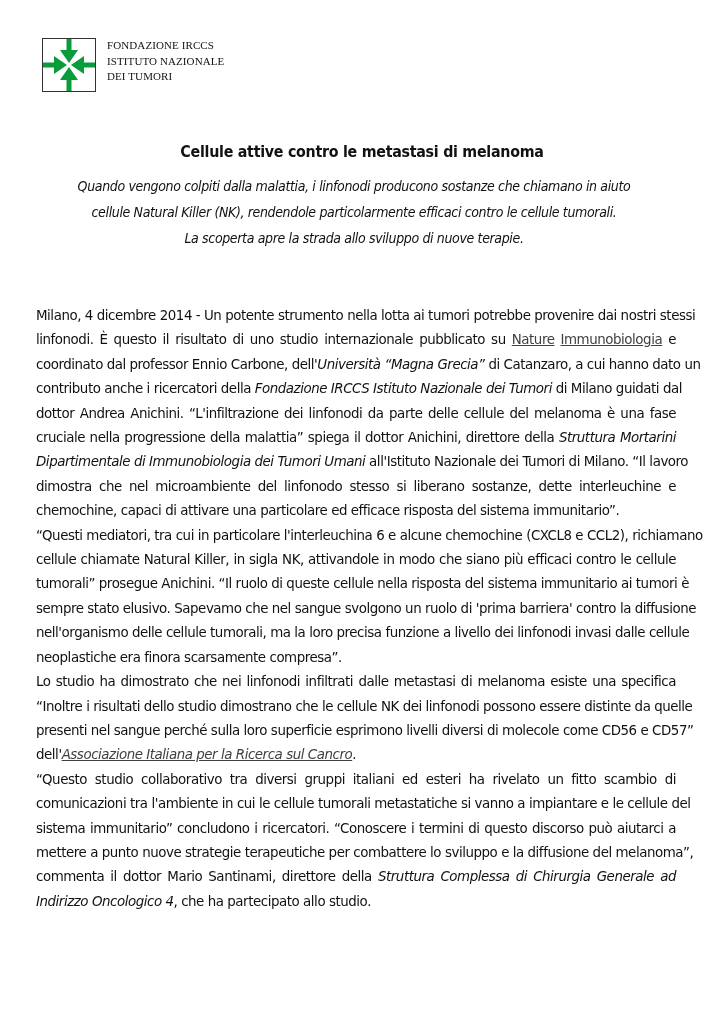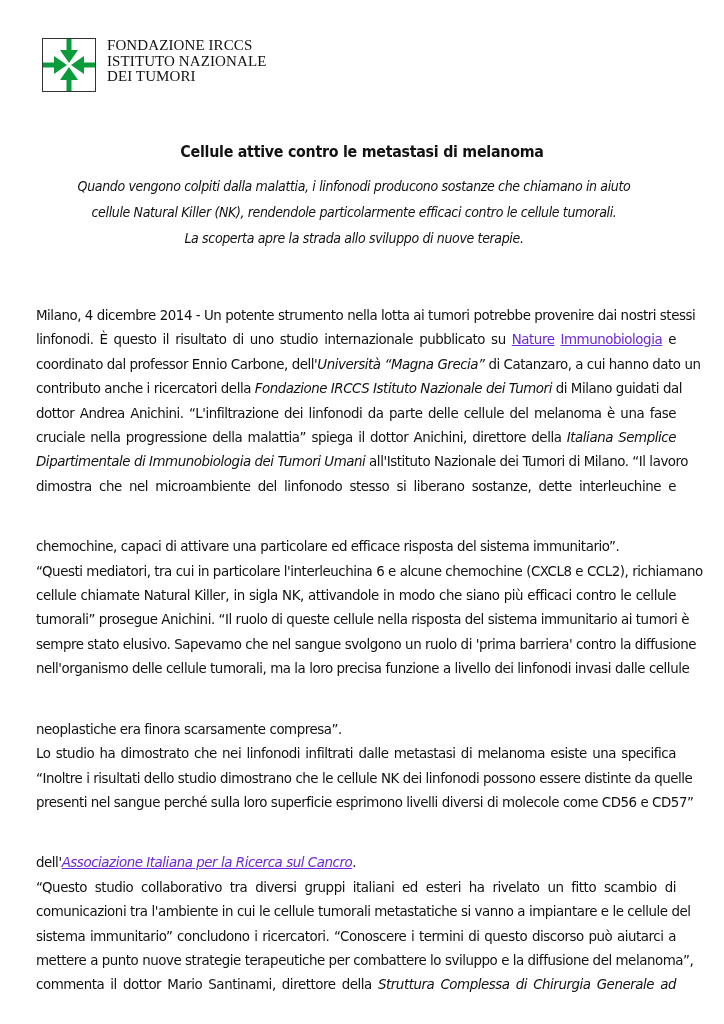--- a/index.html
+++ b/index.html
@@ -1,28 +1,28 @@
 <!DOCTYPE html>
 <html><head>
   <meta charset="utf-8">
   <style>
     html, body { margin: 0; padding: 0; background: #ffffff; }
     body { width: 724px; height: 1024px; position: relative; overflow: hidden; font-family: "DejaVu Sans", sans-serif; color: #111; }
     .logo { position: absolute; left: 42px; top: 38px; display: flex; align-items: flex-start; }
     .logo-box { width: 52px; height: 52px; border: 1px solid #333; position: relative; background: #fff; }
     .logo-box svg { position: absolute; left: 0; top: 0; }
-    .logo-text { margin-left: 11px; margin-top: 0px; font-family: "Liberation Serif", serif; font-size: 15px; line-height: 15.5px; color: #111; letter-spacing: 0.1px; }
+    .logo-text { margin-left: 11px; margin-top: 0px; font-family: "Liberation Serif", serif; font-size: 11px; line-height: 15.5px; color: #111; letter-spacing: 0.1px; }
     .title { position: absolute; left: 0; width: 724px; top: 143px; text-align: center; font-family: "DejaVu Sans", sans-serif; font-weight: bold; font-size: 15.5px; letter-spacing: -0.3px; transform: scaleX(0.92); }
     .subtitle { position: absolute; left: 0; width: 708px; top: 173px; text-align: center; font-style: italic; font-size: 14px; line-height: 26px; letter-spacing: -0.4px; }
     .subtitle div { transform: scaleX(0.9); }
     .body { position: absolute; left: 36px; top: 304px; width: 640px; font-size: 13.4px; line-height: 24.4px; letter-spacing: -0.45px; }
     .body p { margin: 0; text-align: justify; text-align-last: left; }
     .line { display: block; white-space: nowrap; text-align: justify; text-align-last: justify; }
-    .line.last { text-align-last: left; margin-top: 36px; }
-    a.link { color: #6d28d9; text-decoration: underline; }
+    .line.last { text-align-last: left; }
+    a.link { color: #404040; text-decoration: underline; }
     i { font-style: italic; }
   </style>
 </head>
 <body>
 
 <div class="logo">
   <div class="logo-box">
     <svg width="52" height="52" viewBox="0 0 52 52">
       <g fill="#0a9b3a">
 
@@ -55,21 +55,21 @@
   <div>La scoperta apre la strada allo sviluppo di nuove terapie.</div>
 </div>
 
 <div class="body">
   <p>
     <span class="line">Milano, 4 dicembre 2014 - Un potente strumento nella lotta ai tumori potrebbe provenire dai nostri stessi</span>
     <span class="line"><span>linfonodi. È questo il risultato di uno studio internazionale pubblicato su</span> <a class="link" href="#">Nature</a> <a class="link" href="#">Immunobiologia</a> <span>e</span></span>
     <span class="line"><span>coordinato dal professor Ennio Carbone, dell'</span><i>Università “Magna Grecia”</i><span> di Catanzaro, a cui hanno dato un</span></span>
     <span class="line"><span>contributo anche i ricercatori della </span><i>Fondazione IRCCS Istituto Nazionale dei Tumori</i><span> di Milano guidati dal</span></span>
     <span class="line">dottor Andrea Anichini. “L'infiltrazione dei linfonodi da parte delle cellule del melanoma è una fase</span>
-    <span class="line"><span>cruciale nella progressione della malattia” spiega il dottor Anichini, direttore della </span><i>Italiana Semplice</i></span>
+    <span class="line"><span>cruciale nella progressione della malattia” spiega il dottor Anichini, direttore della </span><i>Struttura Mortarini</i></span>
     <span class="line"><i>Dipartimentale di Immunobiologia dei Tumori Umani</i><span> all'Istituto Nazionale dei Tumori di Milano. “Il lavoro</span></span>
     <span class="line">dimostra che nel microambiente del linfonodo stesso si liberano sostanze, dette interleuchine e</span>
     <span class="line last">chemochine, capaci di attivare una particolare ed efficace risposta del sistema immunitario”.</span>
   </p>
   <p>
     <span class="line">“Questi mediatori, tra cui in particolare l'interleuchina 6 e alcune chemochine (CXCL8 e CCL2), richiamano</span>
     <span class="line">cellule chiamate Natural Killer, in sigla NK, attivandole in modo che siano più efficaci contro le cellule</span>
     <span class="line">tumorali” prosegue Anichini. “Il ruolo di queste cellule nella risposta del sistema immunitario ai tumori è</span>
     <span class="line">sempre stato elusivo. Sapevamo che nel sangue svolgono un ruolo di 'prima barriera' contro la diffusione</span>
     <span class="line">nell'organismo delle cellule tumorali, ma la loro precisa funzione a livello dei linfonodi invasi dalle cellule</span>

